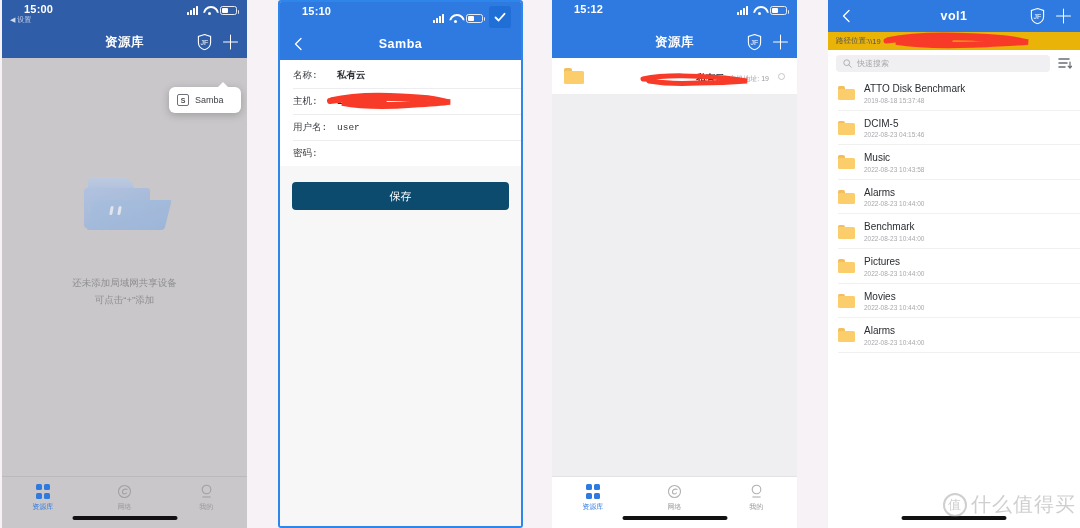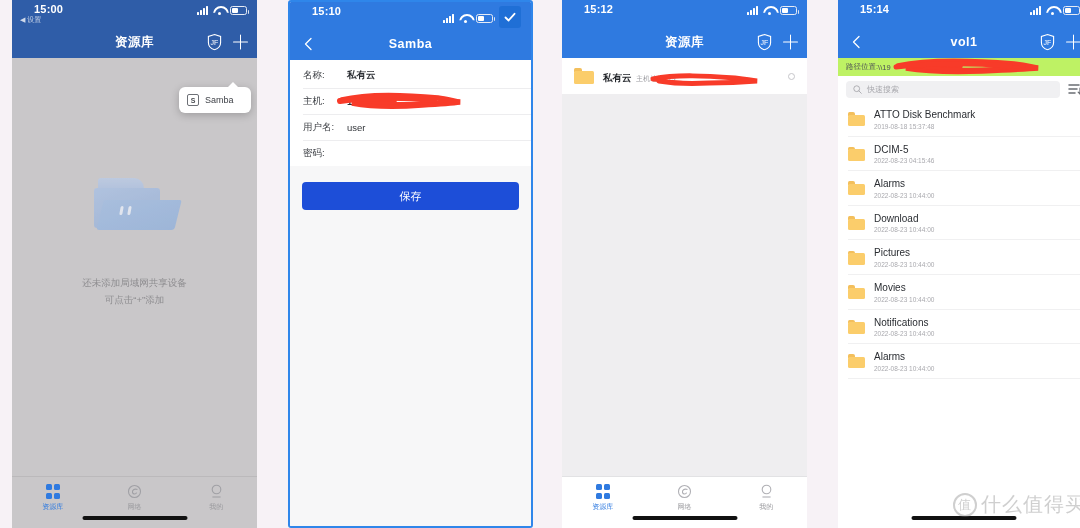--- a/index.html
+++ b/index.html
@@ -12,23 +12,23 @@
   .board { position: relative; width: 1080px; height: 528px; display: flex; }
 
   .phone {
     position: relative;
     width: 245px;
     height: 528px;
     overflow: hidden;
     background: #ffffff;
     flex: 0 0 auto;
   }
-  #panel1 { margin-left: 12px; }
+  #panel1 { margin-left: 2px; }
   #panel2 { margin-left: 31px; border: 2px solid #2f86ea; border-radius: 3px; }
-  #panel3 { margin-left: 29px; }
+  #panel3 { margin-left: 29px; text-align: right; }
   #panel4 { margin-left: 31px; width: 252px; }
 
   
   .statusbar {
     height: 26px; position: relative;
     display: flex; align-items: center;
     color: #fff;
   }
   .st-time {
     position: absolute; left: 22px; top: 3px;
@@ -158,50 +158,50 @@
     position: absolute; left: 50%; transform: translateX(-50%);
     bottom: 8px; width: 105px; height: 4px; background: #111; border-radius: 3px;
   }
 
   
   .p2-header { background: #2f7ae0; }
   .p2-body { background: #f7f7f8; height: 100%; position: relative; }
   .form-card { background: #fff; padding: 2px 0 0 0; }
   .form-row {
     display: flex; align-items: center; height: 26px;
-    padding: 0 13px; position: relative;
+    padding: 0 13px; position: relative; font-family: Liberation Mono, monospace;
   }
   .form-row + .form-row:before {
     content:""; position: absolute; left: 13px; right: 0; top: 0; height: 1px; background: #ededef;
   }
   .form-label { font-size: 9.5px; color: #3a3d42; min-width: 44px; }
   .form-value { font-size: 9.5px; color: #2c2f34; font-weight: bold; }
   .form-value.plain { font-weight: normal; color: #33363b; }
   .save-btn {
     margin: 16px 12px 0; height: 28px; border-radius: 4px;
-    background: #1d4ed8; color: #fff; font-size: 11px;
+    background: #0c4a6e; color: #fff; font-size: 11px;
     display: flex; align-items: center; justify-content: center; border: none; width: calc(100% - 24px);
   }
 
   
   .p3-header { background: #2f7ae0; }
   .p3-body { background: #efeef0; height: 470px; position: relative; }
   .share-row {
     background: #fff; height: 36px; display: flex; align-items: center;
     padding: 0 12px; gap: 9px; position: relative;
   }
   .share-text { flex: 1; }
   .share-title { font-size: 9.5px; color: #24272c; font-weight: bold; }
   .share-sub { font-size: 7px; color: #9b9ba0; margin-top: 2px; }
   .share-radio { width: 7px; height: 7px; border: 1px solid #c6c6ca; border-radius: 50%; }
 
   
   .p4-header { background: #2f7ae0; }
   .pathbar {
-    height: 18px; background: #bef264; display: flex; align-items: center;
+    height: 18px; background: #eab308; display: flex; align-items: center;
     padding: 0 8px; position: relative; overflow: hidden;
   }
   .path-label { font-size: 7.5px; color: #4c4f55; white-space: nowrap; }
   .searchbar {
     height: 26px; background: #fff; display: flex; align-items: center;
     padding: 0 8px; gap: 8px;
   }
   .search-field {
     flex: 1; height: 17px; background: #f0f0f2; border-radius: 4px;
     display: flex; align-items: center; padding: 0 7px; gap: 5px;
@@ -483,35 +483,20 @@
           </span>
           <span class="tab-label">我的</span>
         </div>
         <div class="home-indicator"></div>
       </div>
     </div>
   </div>
 
   <div class="phone" id="panel4">
     <div class="p4-header">
-      <div class="statusbar">
-        <div class="st-time">15:14</div>
-        <div class="st-right">
-          <span class="ic-signal">
-              <i></i>
-              <i></i>
-              <i></i>
-              <i></i>
-            </span>
-          <span class="ic-wifi"></span>
-          <span class="ic-batt">
-              <span></span>
-            </span>
-        </div>
-      </div>
       <div class="navbar">
         <span class="nav-back">
           <svg viewBox="0 0 14 14">
               <path d="M9 1.5 L3.5 7 L9 12.5" fill="none" stroke="#fff" stroke-width="1.3" stroke-linecap="round" stroke-linejoin="round"></path>
             </svg>
         </span>
         <div class="nav-title">vol1</div>
         <div class="nav-right">
           <span class="ic-shield">
             <svg viewBox="0 0 15 17">
@@ -574,61 +559,61 @@
             <div class="file-name">DCIM-5</div>
             <div class="file-date">2022-08-23 04:15:46</div>
           </span>
         </div>
         <div class="file-row">
           <span class="folder">
             <span class="f-tab"></span>
             <span class="f-body"></span>
           </span>
           <span>
+            <div class="file-name">Music</div>
+            <div class="file-date">2022-08-23 10:43:58</div>
+          </span>
+        </div>
+        <div class="file-row">
+          <span class="folder">
+            <span class="f-tab"></span>
+            <span class="f-body"></span>
+          </span>
+          <span>
             <div class="file-name">Alarms</div>
             <div class="file-date">2022-08-23 10:44:00</div>
           </span>
         </div>
         <div class="file-row">
           <span class="folder">
             <span class="f-tab"></span>
             <span class="f-body"></span>
           </span>
           <span>
-            <div class="file-name">Download</div>
+            <div class="file-name">Benchmark</div>
             <div class="file-date">2022-08-23 10:44:00</div>
           </span>
         </div>
         <div class="file-row">
           <span class="folder">
             <span class="f-tab"></span>
             <span class="f-body"></span>
           </span>
           <span>
             <div class="file-name">Pictures</div>
             <div class="file-date">2022-08-23 10:44:00</div>
           </span>
         </div>
         <div class="file-row">
           <span class="folder">
             <span class="f-tab"></span>
             <span class="f-body"></span>
           </span>
           <span>
             <div class="file-name">Movies</div>
-            <div class="file-date">2022-08-23 10:44:00</div>
-          </span>
-        </div>
-        <div class="file-row">
-          <span class="folder">
-            <span class="f-tab"></span>
-            <span class="f-body"></span>
-          </span>
-          <span>
-            <div class="file-name">Notifications</div>
             <div class="file-date">2022-08-23 10:44:00</div>
           </span>
         </div>
         <div class="file-row">
           <span class="folder">
             <span class="f-tab"></span>
             <span class="f-body"></span>
           </span>
           <span>
             <div class="file-name">Alarms</div>

